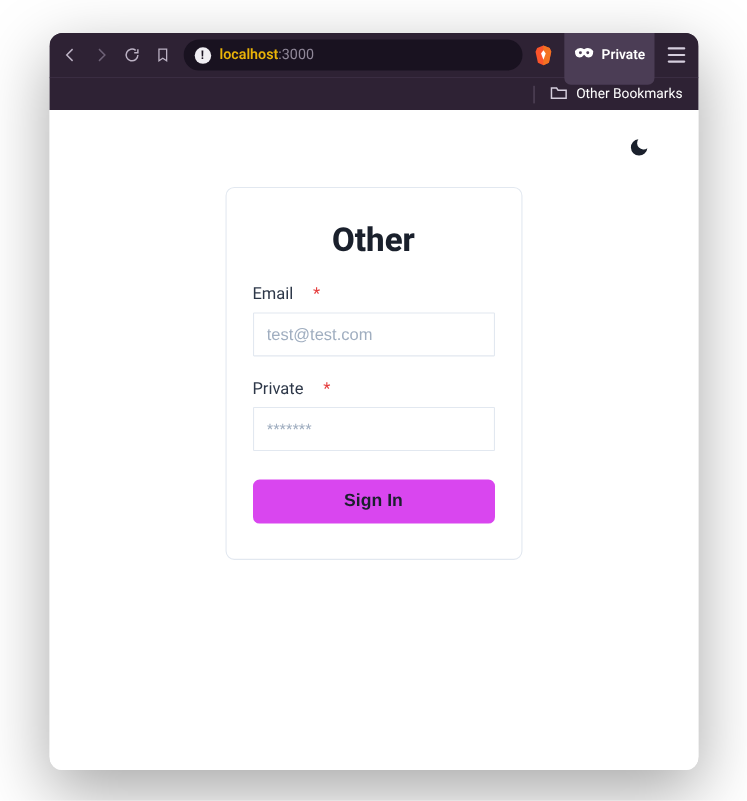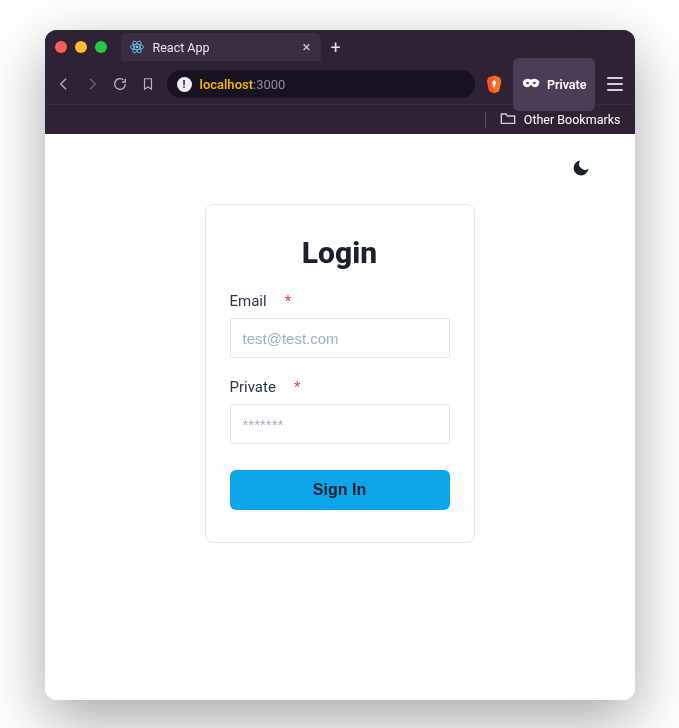--- a/index.html
+++ b/index.html
@@ -91,51 +91,29 @@
     .field { margin-bottom: 20px; }
     .label { font-size:15px; color:#2d3748; display:flex; gap:18px; margin-bottom:8px; }
     .req { color:#e53e3e; }
     .input {
       width:100%; height:40px; border:1px solid #e2e8f0; border-radius:1px;
       padding: 0 12px; font-size:15px; color:#2d3748; outline:none;
     }
     .input::placeholder { color:#a0aec0; }
     .signin-btn {
       width:100%; height:40px; margin-top:6px;
-      background:#0ea5e9; border:none; border-radius:6px;
+      background:#d946ef; border:none; border-radius:6px;
       font-size:16px; font-weight:600; color:#1a202c; cursor:pointer;
     }
   </style>
 </head>
 <body>
 
 <div class="window">
   <div class="chrome">
-    <div class="titlebar">
-      <div class="lights">
-        <div class="light red"></div>
-        <div class="light yellow"></div>
-        <div class="light green"></div>
-      </div>
-      <div class="tab">
-        <span class="react-logo">
-          <svg viewBox="0 0 24 24" width="16" height="16">
-              <circle cx="12" cy="12" r="2" fill="#61dafb"></circle>
-              <g fill="none" stroke="#61dafb" stroke-width="1.2">
-                <ellipse cx="12" cy="12" rx="10" ry="4"></ellipse>
-                <ellipse cx="12" cy="12" rx="10" ry="4" transform="rotate(60 12 12)"></ellipse>
-                <ellipse cx="12" cy="12" rx="10" ry="4" transform="rotate(120 12 12)"></ellipse>
-              </g>
-            </svg>
-        </span>
-        <span>React App</span>
-        <span class="tab-close">×</span>
-      </div>
-      <span class="new-tab">+</span>
-    </div>
 
     <div class="toolbar">
       <span class="nav-icon">
         <svg viewBox="0 0 24 24" width="16" height="16" fill="none" stroke="currentColor" stroke-width="2">
             <path d="M15 4 L7 12 L15 20"></path>
           </svg>
       </span>
       <span class="nav-icon disabled">
         <svg viewBox="0 0 24 24" width="16" height="16" fill="none" stroke="currentColor" stroke-width="2">
             <path d="M9 4 L17 12 L9 20"></path>
@@ -193,21 +171,21 @@
   </div>
 
   <div class="page">
     <div class="dark-toggle">
       <svg viewBox="0 0 24 24" width="20" height="20">
           <path d="M21 12.8A9 9 0 1 1 11.2 3a7 7 0 0 0 9.8 9.8z" fill="#1a202c"></path>
         </svg>
     </div>
 
     <div class="card">
-      <h1 class="card-title">Login</h1>
+      <h1 class="card-title">Other</h1>
 
       <div class="field">
         <div class="label">
           <span>Email</span>
           <span class="req">*</span>
         </div>
         <input class="input" type="text" placeholder="test@test.com" style="">
       </div>
 
       <div class="field">

